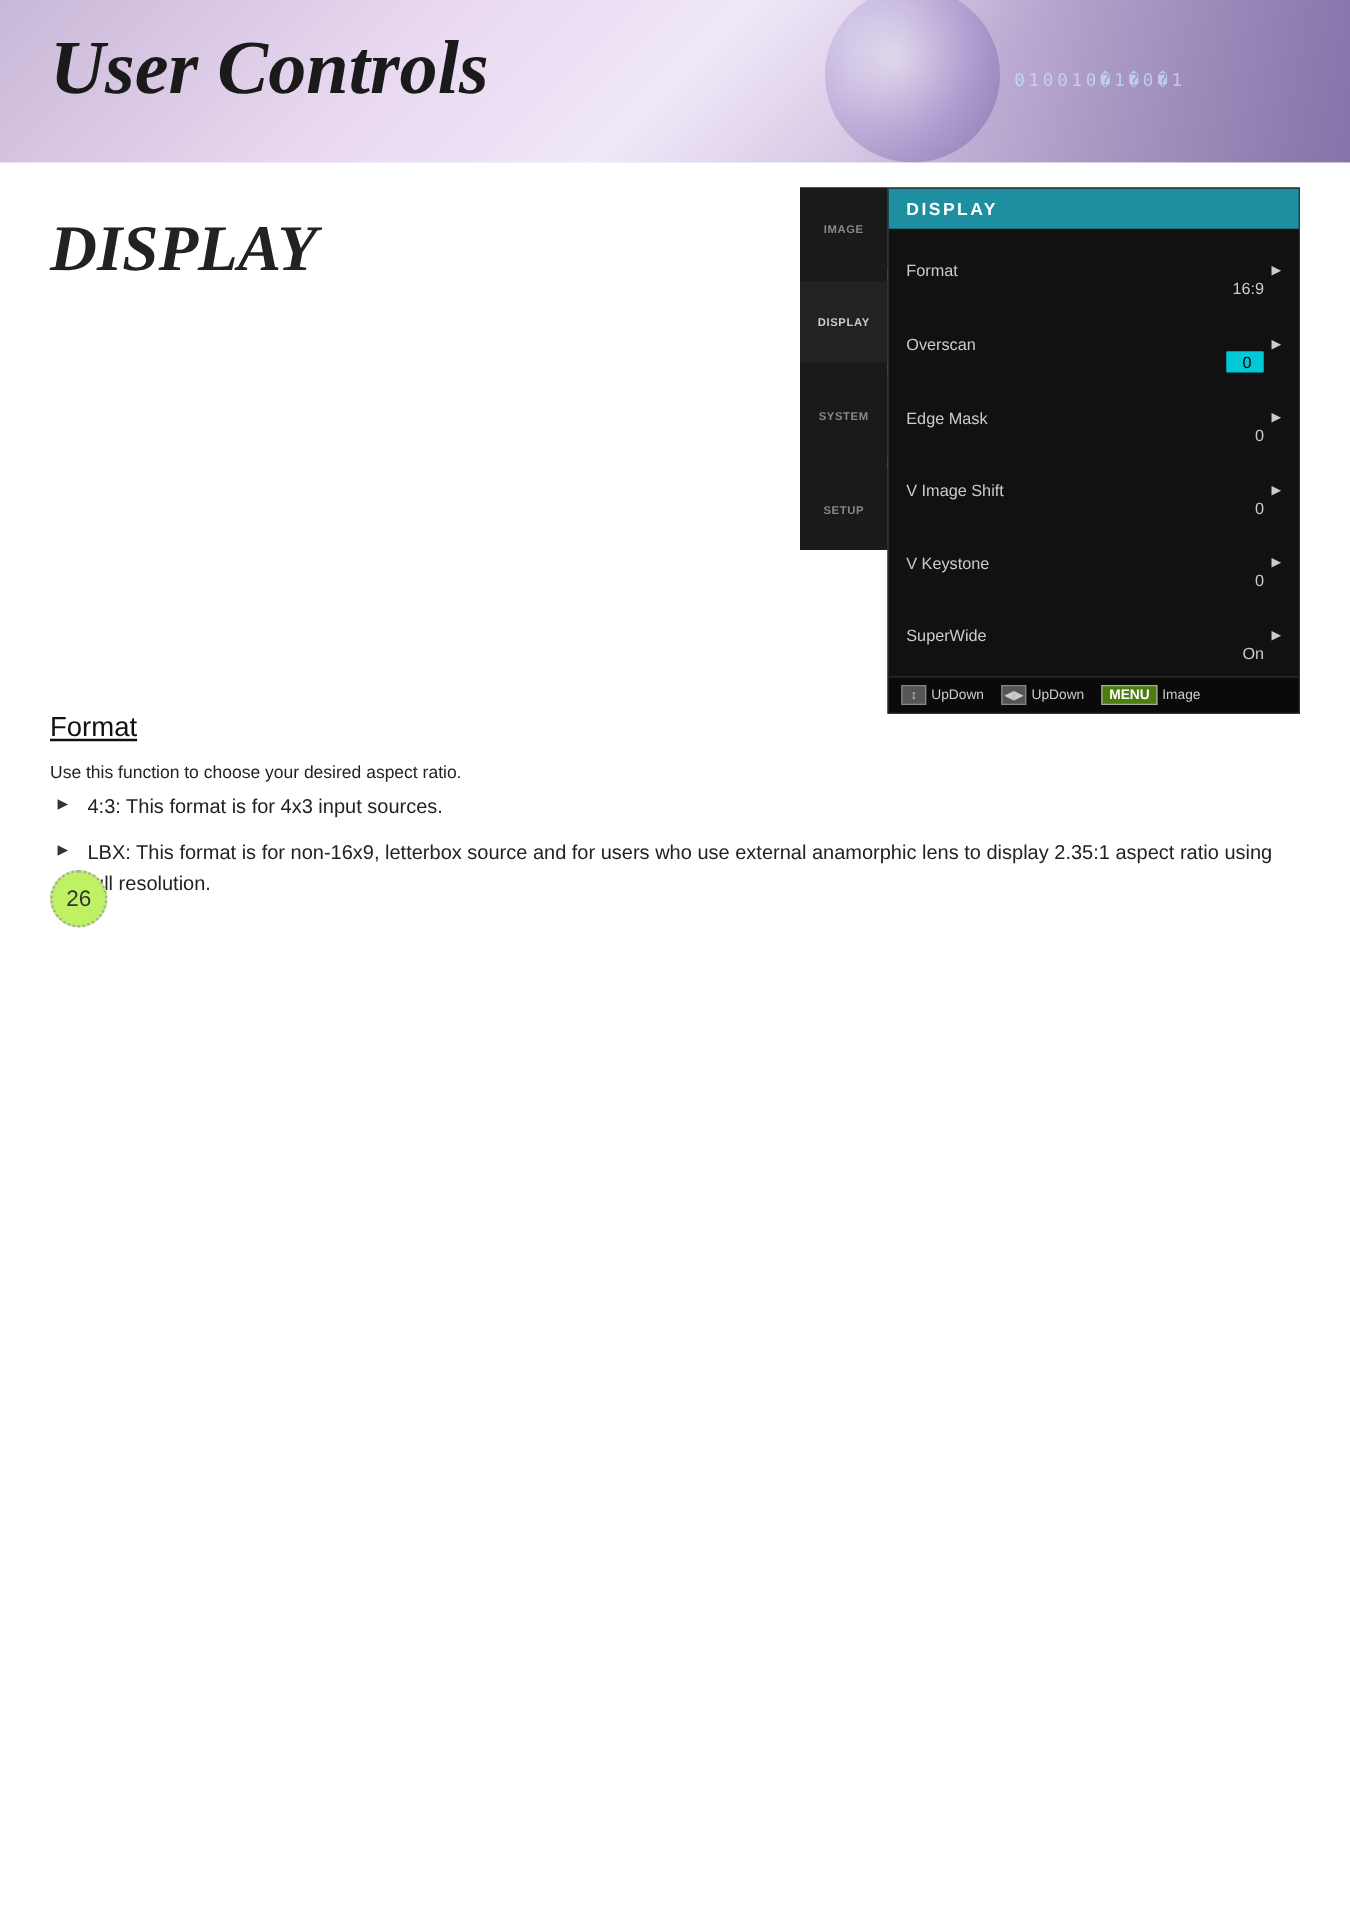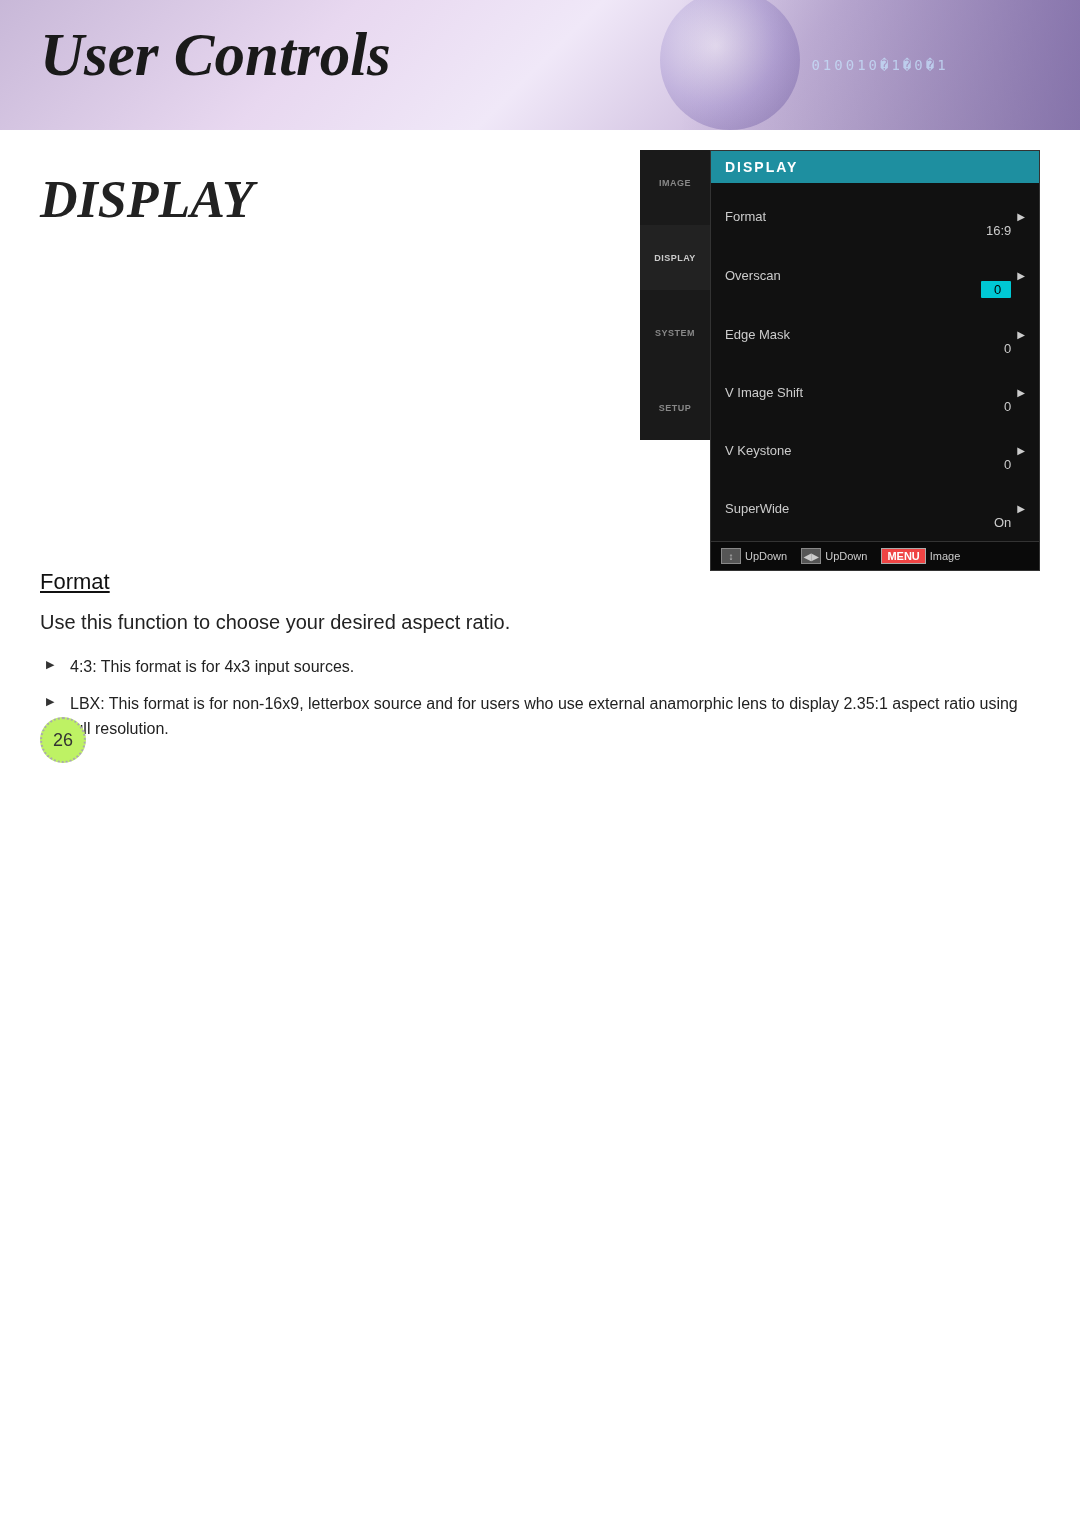--- a/index.html
+++ b/index.html
@@ -187,21 +187,21 @@
       background: #555;
       display: flex;
       align-items: center;
       justify-content: center;
       font-size: 10px;
       color: #ccc;
       border: 1px solid #888;
     }
 
     .osd-menu-box {
-      background: #ef4444;
+      background: #4d7c0f;
       border: 1px solid #aaa;
       padding: 1px 5px;
       font-size: 11px;
       color: #fff;
       font-weight: bold;
     }
 
     
     .display-heading {
       font-family: Georgia, 'Times New Roman', serif;
@@ -223,23 +223,23 @@
       font-weight: normal;
       color: #111;
       text-decoration: underline;
       margin-bottom: 12px;
       display: flex;
       align-items: baseline;
       gap: 0;
     }
 
     .section-intro {
-      font-size: 20px;
+      font-size: 14px;
       color: #222;
-      margin-bottom: 18px;
+      margin-bottom: 6px;
       line-height: 1.5;
     }
 
     .bullet-list {
       list-style: none;
       padding: 0;
       margin: 6px;
     }
 
     .bullet-list li {

